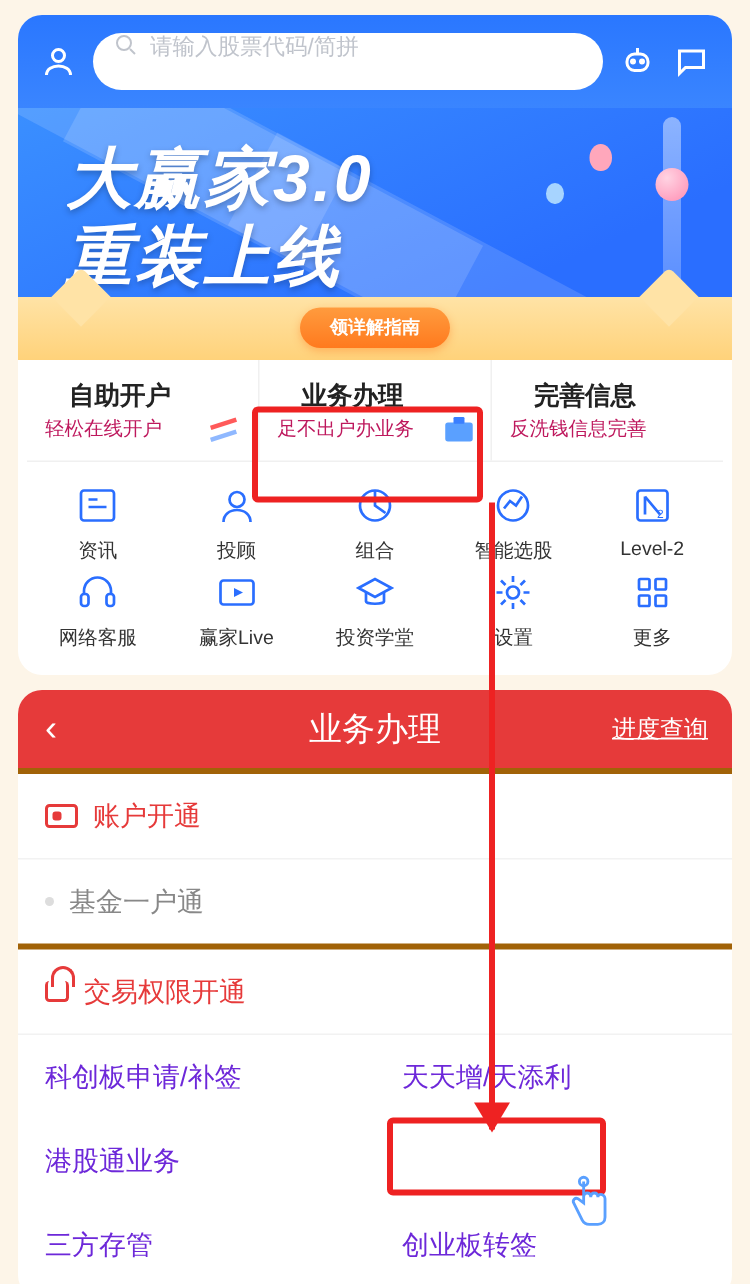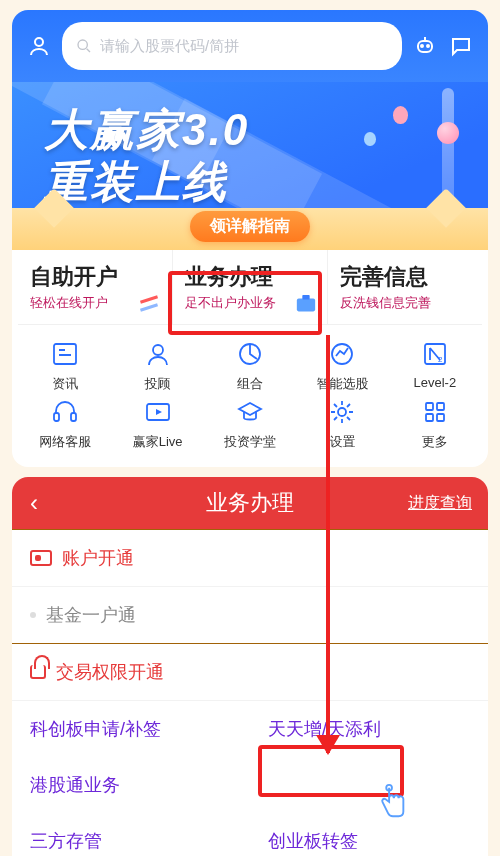--- a/index.html
+++ b/index.html
@@ -31,23 +31,22 @@
   height: 26px;
   display: flex;
   align-items: center;
   justify-content: center;
 }
 .profile-icon svg, .voice-icon svg, .headset-icon svg { width: 24px; height: 24px; }
 .search-box {
   flex: 1;
   background: #fff;
   border-radius: 20px;
-  height: 48px;
+  height: 38px;
   display: flex;
-  align-items: center;
   padding: 0 14px;
   color: #c0c4cc;
   font-size: 15px;
   gap: 8px;
 }
 .banner {
   height: 168px;
   background: linear-gradient(155deg,#3a8fff 0%,#2a6eff 70%);
   position: relative;
   overflow: hidden;
@@ -79,31 +78,31 @@
   background: linear-gradient(180deg,#ffe3a6,#ffd27a);
 }
 .banner-bottom:before, .banner-bottom:after {
   content:""; position:absolute; top:-14px; width:28px; height:28px; background:#ffe3a6;
   transform:rotate(45deg); border-top-left-radius:4px;
 }
 .banner-bottom:before { left:28px; } .banner-bottom:after { right:28px; }
 .guide-btn {
   position:absolute; left:50%; bottom:8px; transform:translateX(-50%);
   background: linear-gradient(180deg,#ff9b3e,#ff7a1e);
-  color:#fff; font-size:16px; font-weight:600;
+  color:#fff; font-size:12px; font-weight:600;
   padding: 5px 20px; border-radius: 18px;
   box-shadow: 0 2px 6px rgba(255,120,30,.4);
 }
 
 .service-row {
   display:flex; margin:0 6px; border-bottom:1px solid #f0f0f0; position:relative;
 }
 .service-item { flex:1; padding:12px 10px 12px 12px; position:relative; }
 .service-item + .service-item { border-left:1px solid #f0f0f0; }
-.service-item .t { font-size:22px; font-weight:600; color:#222; }
+.service-item .t { font-size:17px; font-weight:600; color:#222;margin-left:16px; }
 .service-item .s { font-size:13px; color:#be185d; margin-top:2px; }
 .svc-icon { position:absolute; right:10px; bottom:10px; width:22px; height:20px; }
 .sp-line { background:#ff5a5a; height:3px; width:18px; position:absolute; }
 
 .grid { display:grid; grid-template-columns:repeat(5,1fr); gap:4px 2px; padding:14px 8px 2px; }
 .grid-item { display:flex; flex-direction:column; align-items:center; gap:6px; }
 .grid-item .ic {
   width:30px; height:30px; display:flex; align-items:center; justify-content:center;
 }
 .grid-item .ic svg { width:28px; height:28px; stroke:#2a6eff; stroke-width:1.8; fill:none; }
@@ -113,21 +112,21 @@
 .bottom-card { padding:0; }
 .bc-header {
   background:#e63a3a; color:#fff; height:52px;
   display:flex; align-items:center; position:relative;
 }
 .bc-back { width:44px; text-align:center; font-size:24px; }
 .bc-title { position:absolute; left:50%; transform:translateX(-50%); font-size:22px; font-weight:500; }
 .bc-right { margin-left:auto; padding-right:16px; font-size:16px;text-decoration:underline; }
 .bc-list { padding: 0 0 8px; }
 .bc-row { padding: 16px 18px; font-size:18px; color:#333; display:flex; align-items:center; gap:10px; }
-.bc-row.head { color:#e63a3a; border-bottom:1px solid #f2f2f2; border-top:1px solid #a16207; font-weight:500; }
+.bc-row.head { color:#e63a3a; border-bottom:1px solid #f2f2f2; border-top:4px solid #a16207; font-weight:500; }
 .bc-row:not(.head) { color:#888; }
 .two-col { display:flex; }
 .two-col > div { flex:1; padding: 16px 18px; font-size:18px; color:#6d28d9; }
 .id-icon { width:22px; height:16px; border:2px solid #e63a3a; border-radius:3px; position:relative; }
 .id-icon:after { content:""; position:absolute; left:3px; top:3px; width:6px; height:6px; background:#e63a3a; border-radius:2px; }
 .lock-icon { width:16px; height:14px; border:2px solid #e63a3a; border-radius:3px; border-top:none; position:relative; }
 .lock-icon:before { content:""; position:absolute; left:2px; top:-10px; width:12px; height:12px; border:2px solid #e63a3a; border-bottom:none; border-radius:8px 8px 0 0; }
 .bullet { width:6px;height:6px;border-radius:50%;background:#ddd; }
 
 

